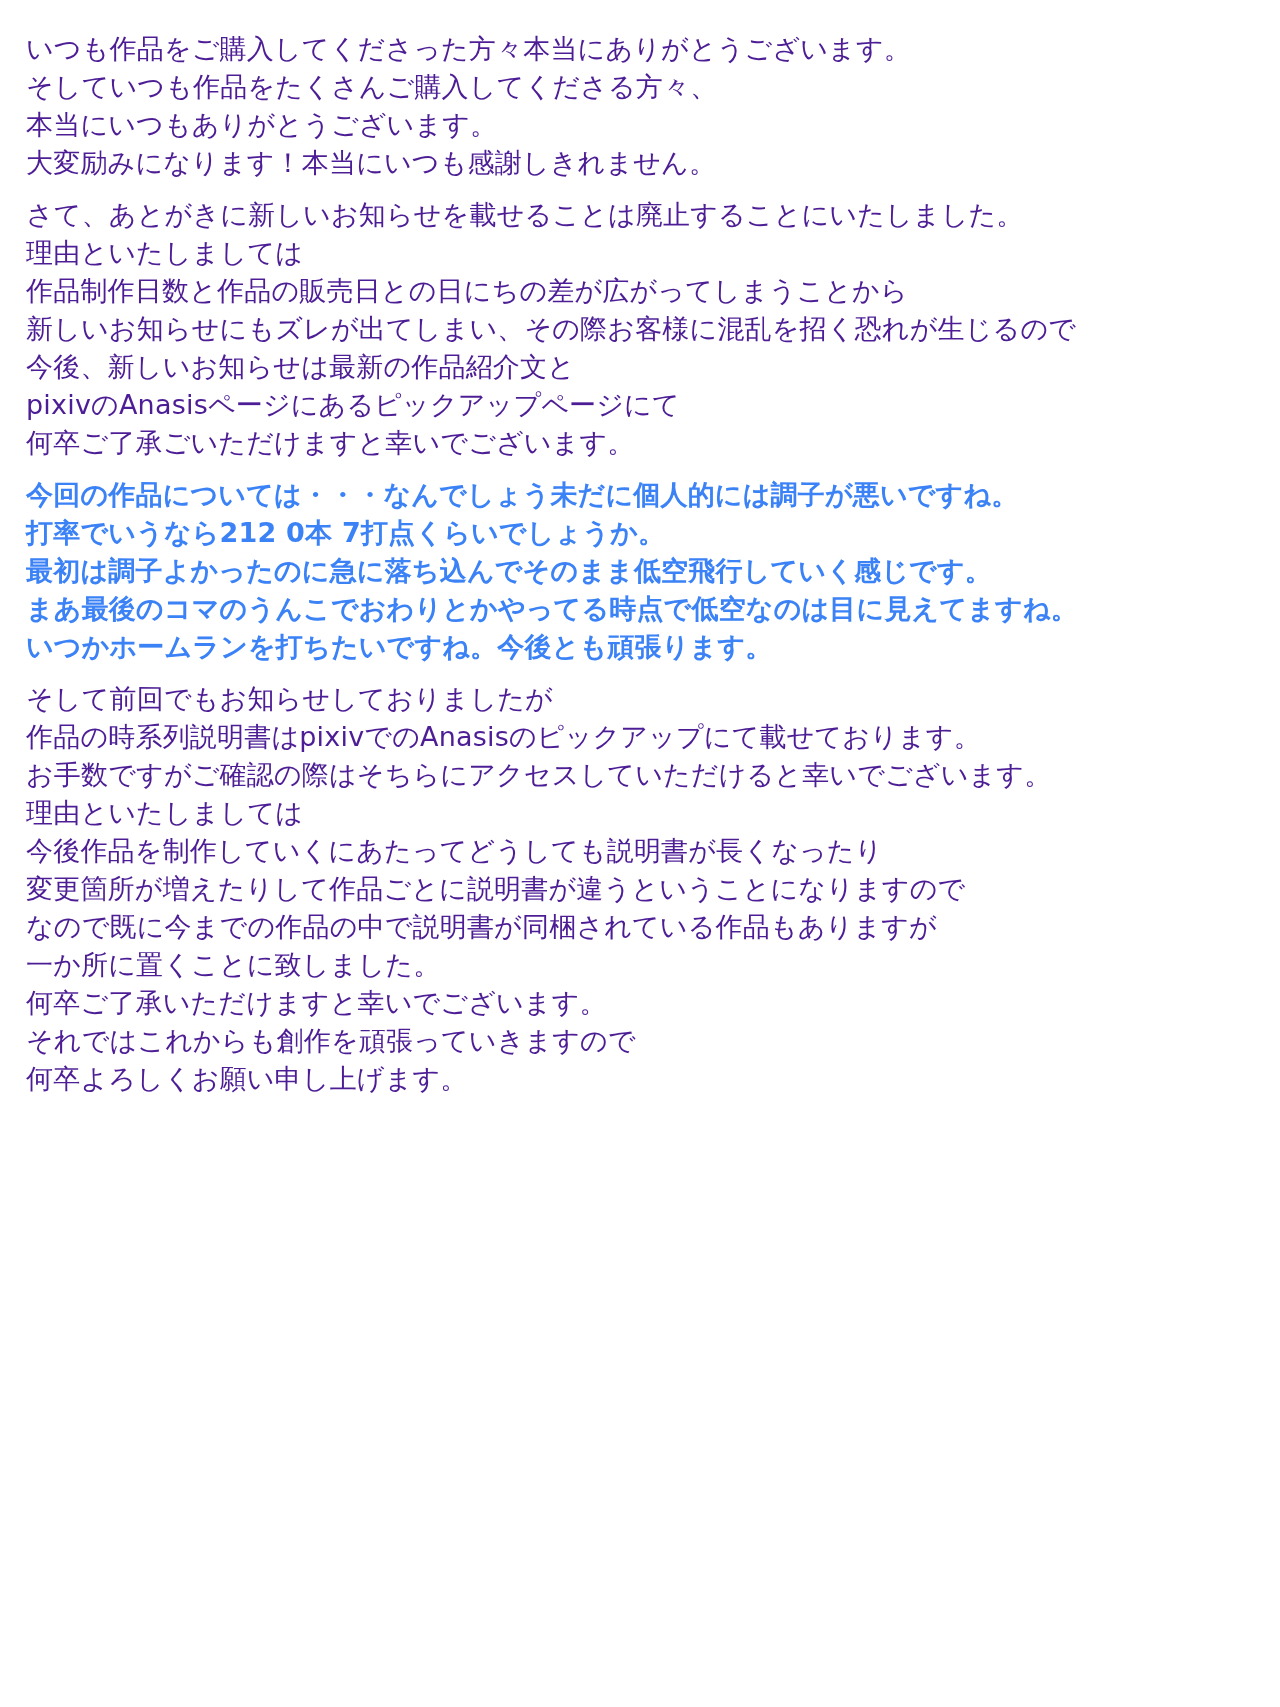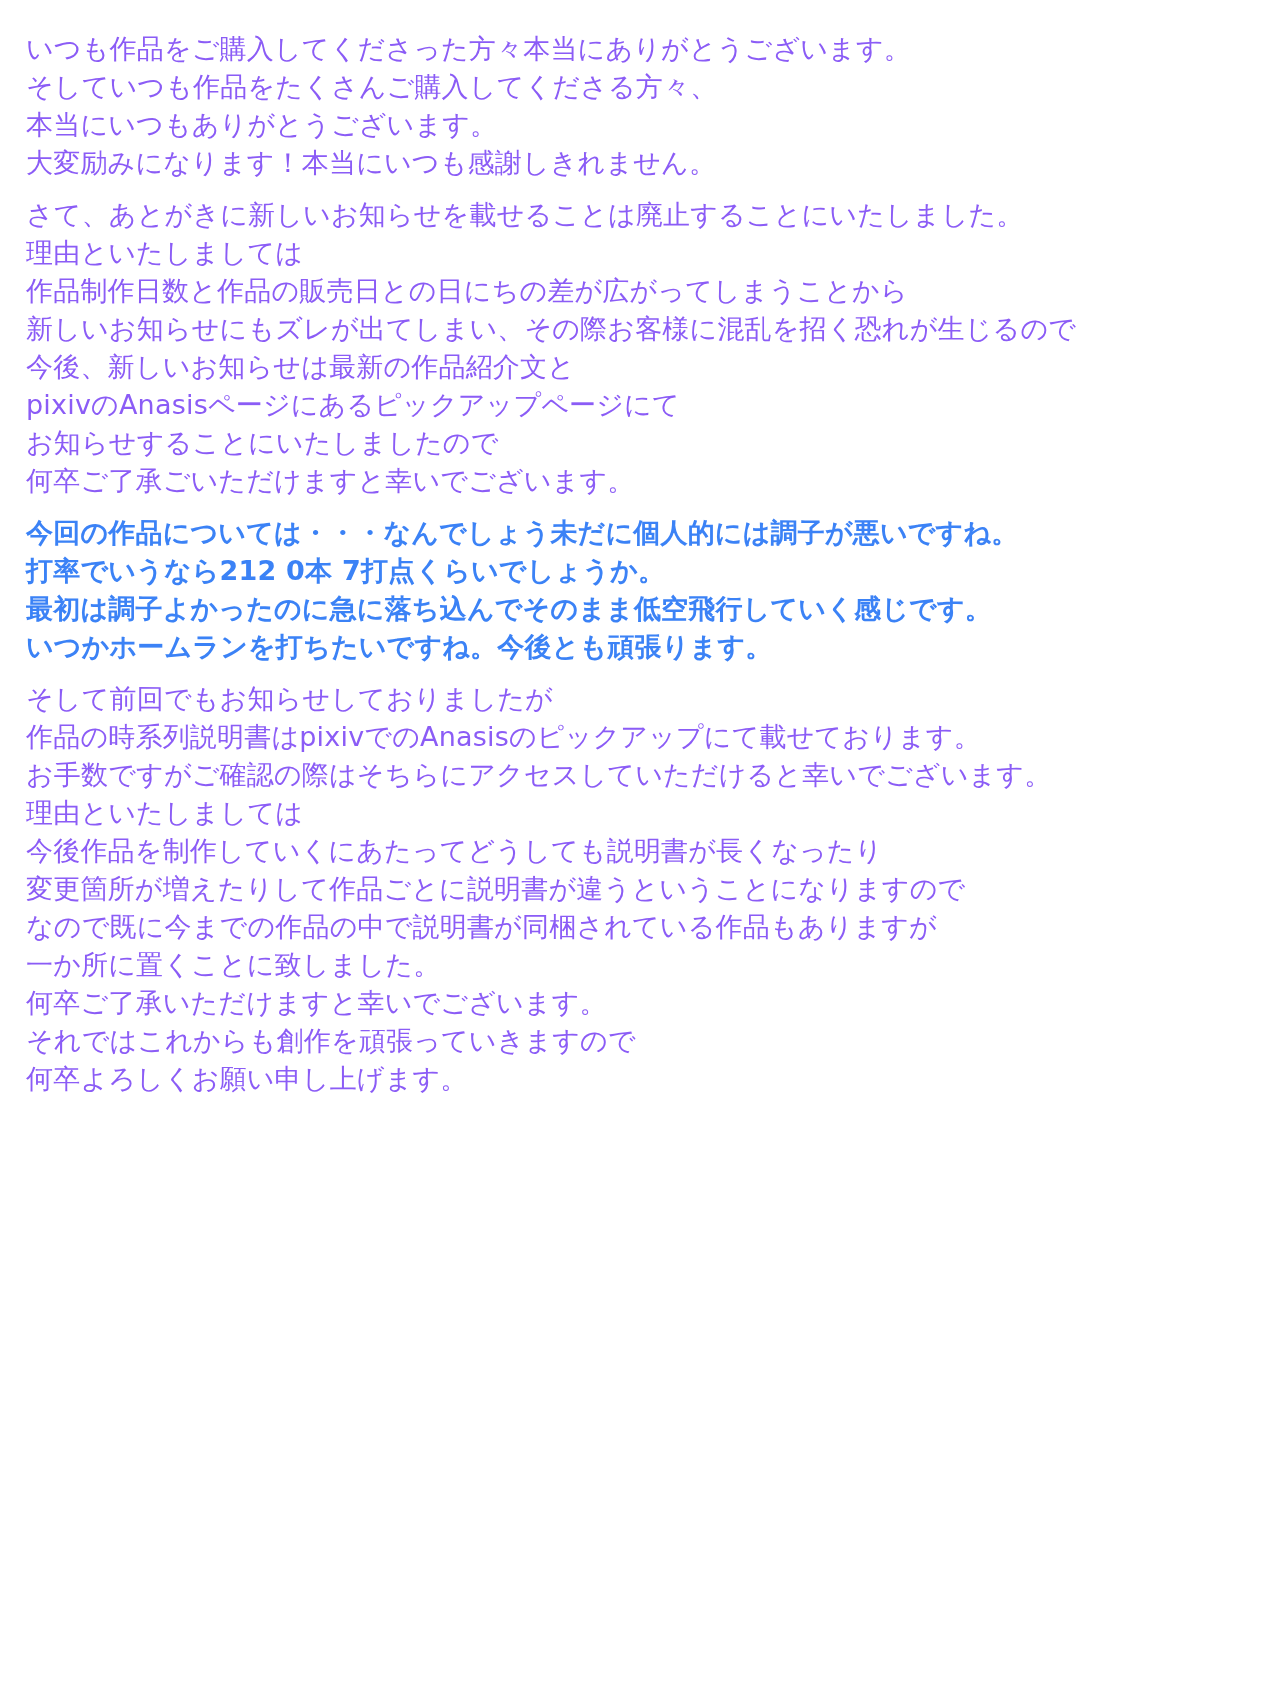--- a/index.html
+++ b/index.html
@@ -22,21 +22,21 @@
     background: #ffffff;
   }
   .block {
     margin: 0 0 14px 0;
   }
   .line {
     font-size: 27px;
     line-height: 38px;
     letter-spacing: 0.2px;
     white-space: pre;
-    color: #8b5cf6;
+    color: #4c1d95;
   }
   .block.accent .line {
     color: #3b82f6;
     font-weight: 600;
   }
 </style>
 </head>
 <body>
 
 <div class="page">
@@ -48,28 +48,28 @@
     <div class="line">大変励みになります！本当にいつも感謝しきれません。</div>
   </div>
 
   <div class="block">
     <div class="line">さて、あとがきに新しいお知らせを載せることは廃止することにいたしました。</div>
     <div class="line">理由といたしましては</div>
     <div class="line">作品制作日数と作品の販売日との日にちの差が広がってしまうことから</div>
     <div class="line">新しいお知らせにもズレが出てしまい、その際お客様に混乱を招く恐れが生じるので</div>
     <div class="line">今後、新しいお知らせは最新の作品紹介文と</div>
     <div class="line">pixivのAnasisページにあるピックアップページにて</div>
-    <div class="line">お知らせすることにいたしましたので</div>
     <div class="line">何卒ご了承ごいただけますと幸いでございます。</div>
   </div>
 
   <div class="block accent">
     <div class="line">今回の作品については・・・なんでしょう未だに個人的には調子が悪いですね。</div>
     <div class="line">打率でいうなら212 0本 7打点くらいでしょうか。</div>
     <div class="line">最初は調子よかったのに急に落ち込んでそのまま低空飛行していく感じです。</div>
+    <div class="line">まあ最後のコマのうんこでおわりとかやってる時点で低空なのは目に見えてますね。</div>
     <div class="line">いつかホームランを打ちたいですね。今後とも頑張ります。</div>
   </div>
 
   <div class="block">
     <div class="line">そして前回でもお知らせしておりましたが</div>
     <div class="line">作品の時系列説明書はpixivでのAnasisのピックアップにて載せております。</div>
     <div class="line">お手数ですがご確認の際はそちらにアクセスしていただけると幸いでございます。</div>
     <div class="line">理由といたしましては</div>
     <div class="line">今後作品を制作していくにあたってどうしても説明書が長くなったり</div>
     <div class="line">変更箇所が増えたりして作品ごとに説明書が違うということになりますので</div>

